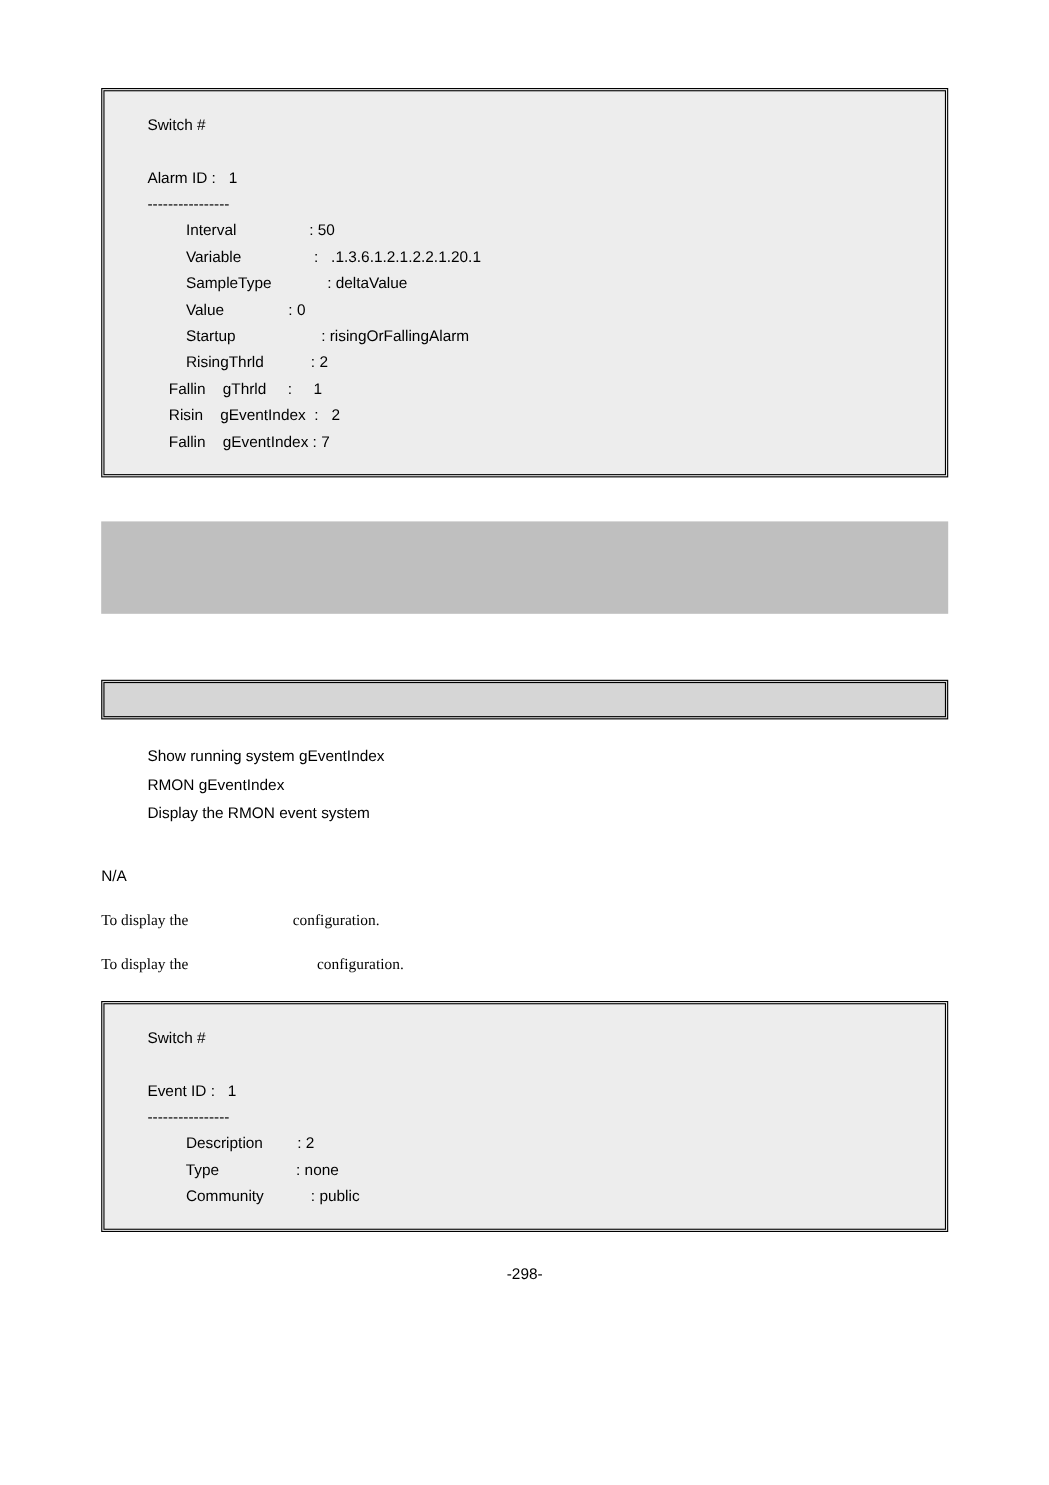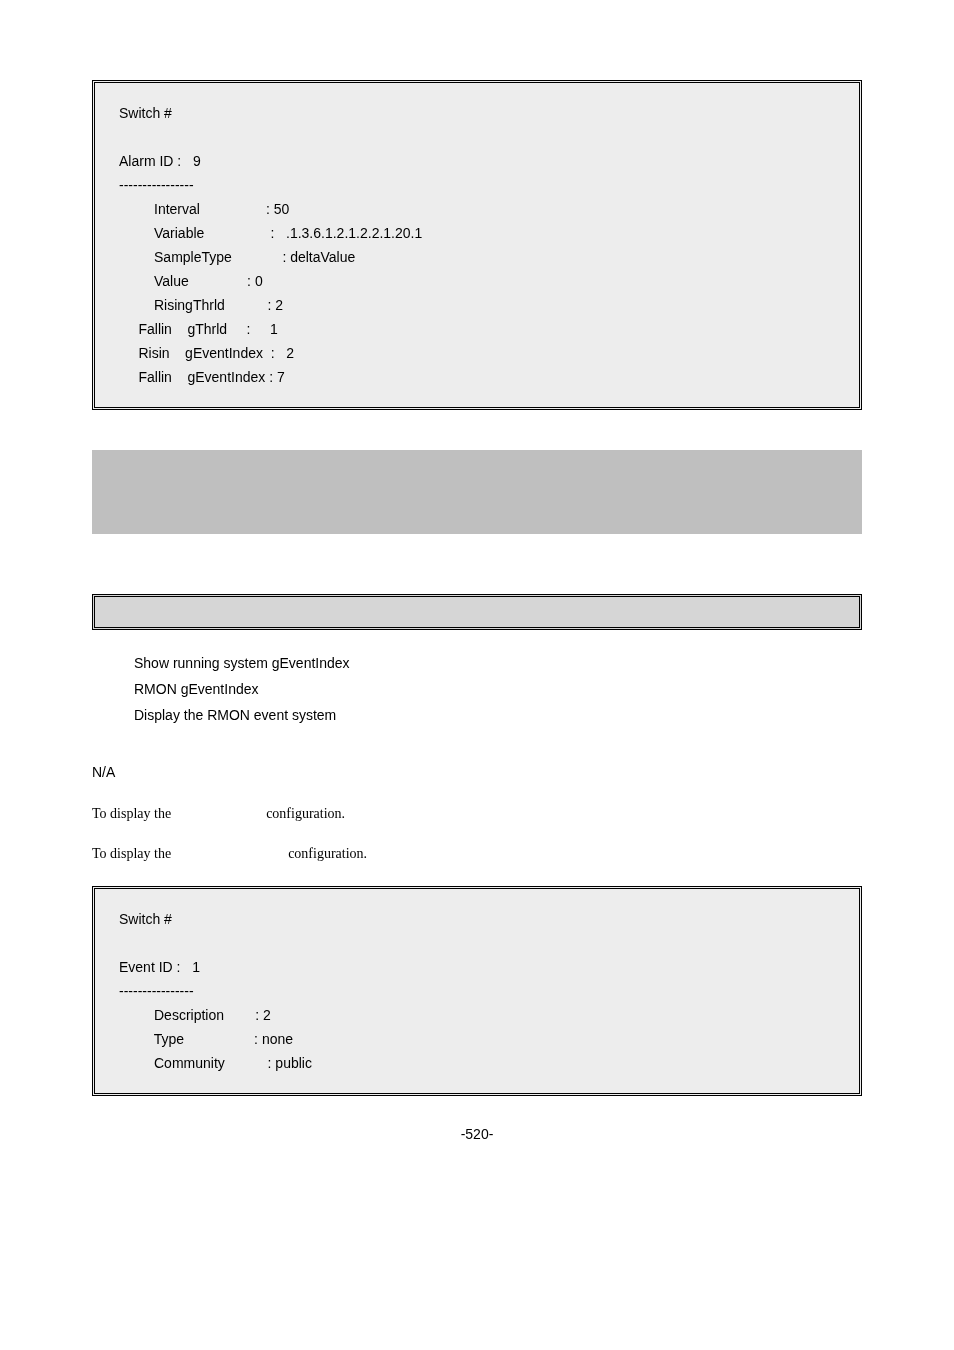--- a/index.html
+++ b/index.html
@@ -10,21 +10,21 @@
     color: #000;
     background: #fff;
     position: relative;
   }
   .page {
     padding: 80px 92px 0 92px;
   }
   .terminal-box {
     border: 3px double #000;
     background: #ededed;
-    padding: 18px 24px;
+    padding: 18px 39px;
     margin-bottom: 40px;
   }
   .terminal-box .line {
     line-height: 24px;
     white-space: pre;
   }
   .spacer-gray {
     height: 84px;
     background: #bfbfbf;
     margin: 40px 0 60px 0;
@@ -56,26 +56,27 @@
   }
 </style>
 </head>
 <body>
 
 <div class="page">
 
   <div class="terminal-box">
     <div class="line">Switch #</div>
     <div class="line">&nbsp;</div>
-    <div class="line">Alarm ID :   9</div>
+    <div class="line">Alarm ID :   1</div>
     <div class="line">----------------</div>
     <div class="line">         Interval                 : 50</div>
     <div class="line">         Variable                 :   .1.3.6.1.2.1.2.2.1.20.1</div>
     <div class="line">         SampleType             : deltaValue</div>
     <div class="line">         Value               : 0</div>
+    <div class="line">         Startup                    : risingOrFallingAlarm</div>
     <div class="line">         RisingThrld           : 2</div>
     <div class="line">     Fallin    gThrld     :     1</div>
     <div class="line">     Risin    gEventIndex  :   2</div>
     <div class="line">     Fallin    gEventIndex : 7</div>
   </div>
 
   <div class="spacer-gray"></div>
 
   <div class="empty-header-box"></div>
 
@@ -102,15 +103,15 @@
   <div class="terminal-box" style="margin-bottom:10px;">
     <div class="line">Switch #</div>
     <div class="line">&nbsp;</div>
     <div class="line">Event ID :   1</div>
     <div class="line">----------------</div>
     <div class="line">         Description        : 2</div>
     <div class="line">         Type                  : none</div>
     <div class="line">         Community           : public</div>
   </div>
 
-  <div class="page-number">-520-</div>
+  <div class="page-number">-298-</div>
 
 </div>
 
 </body></html>

